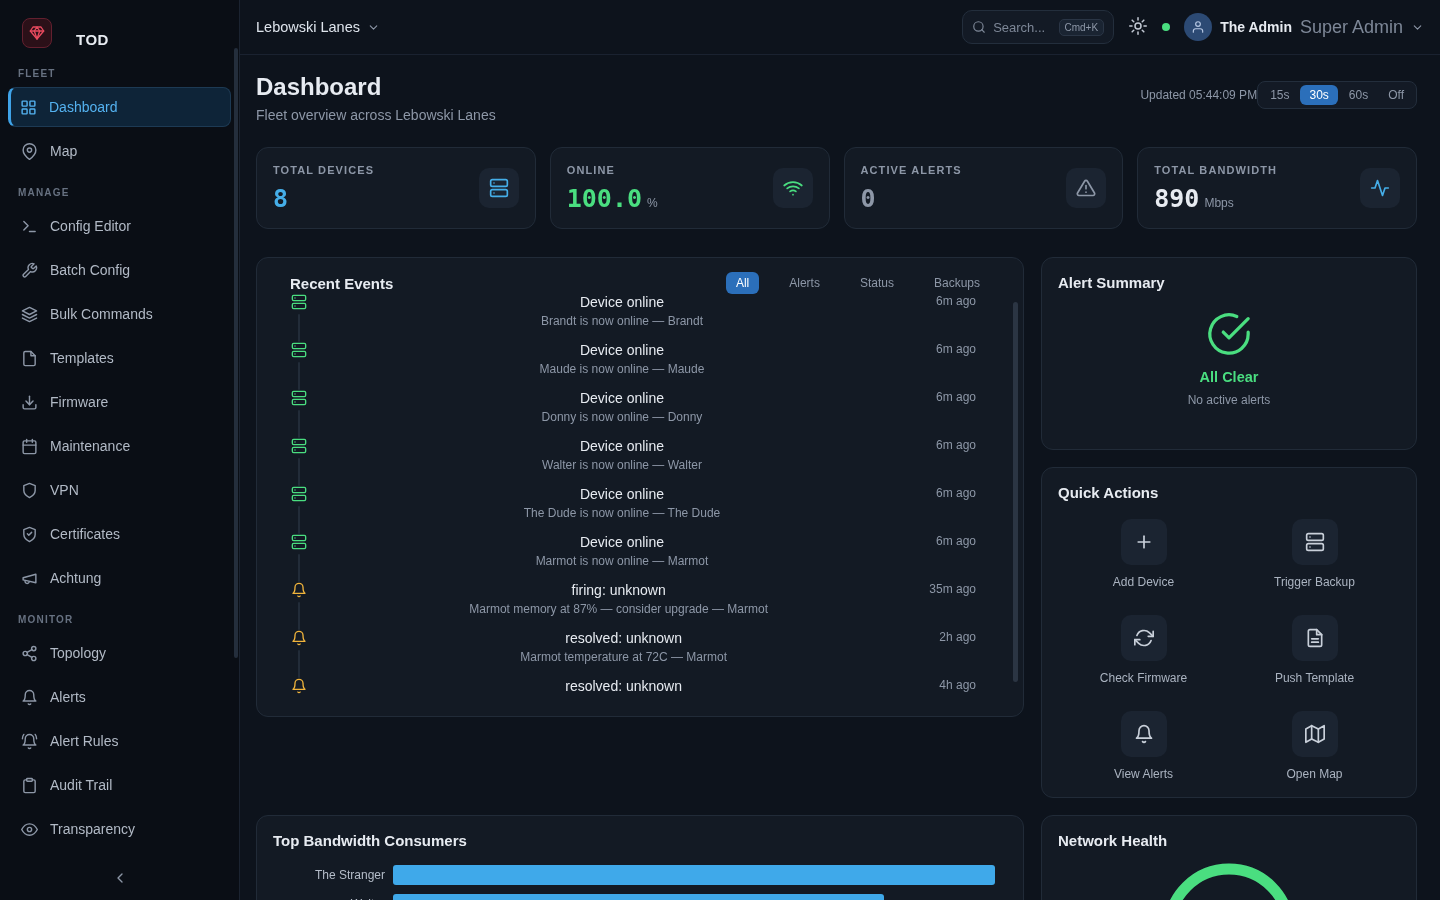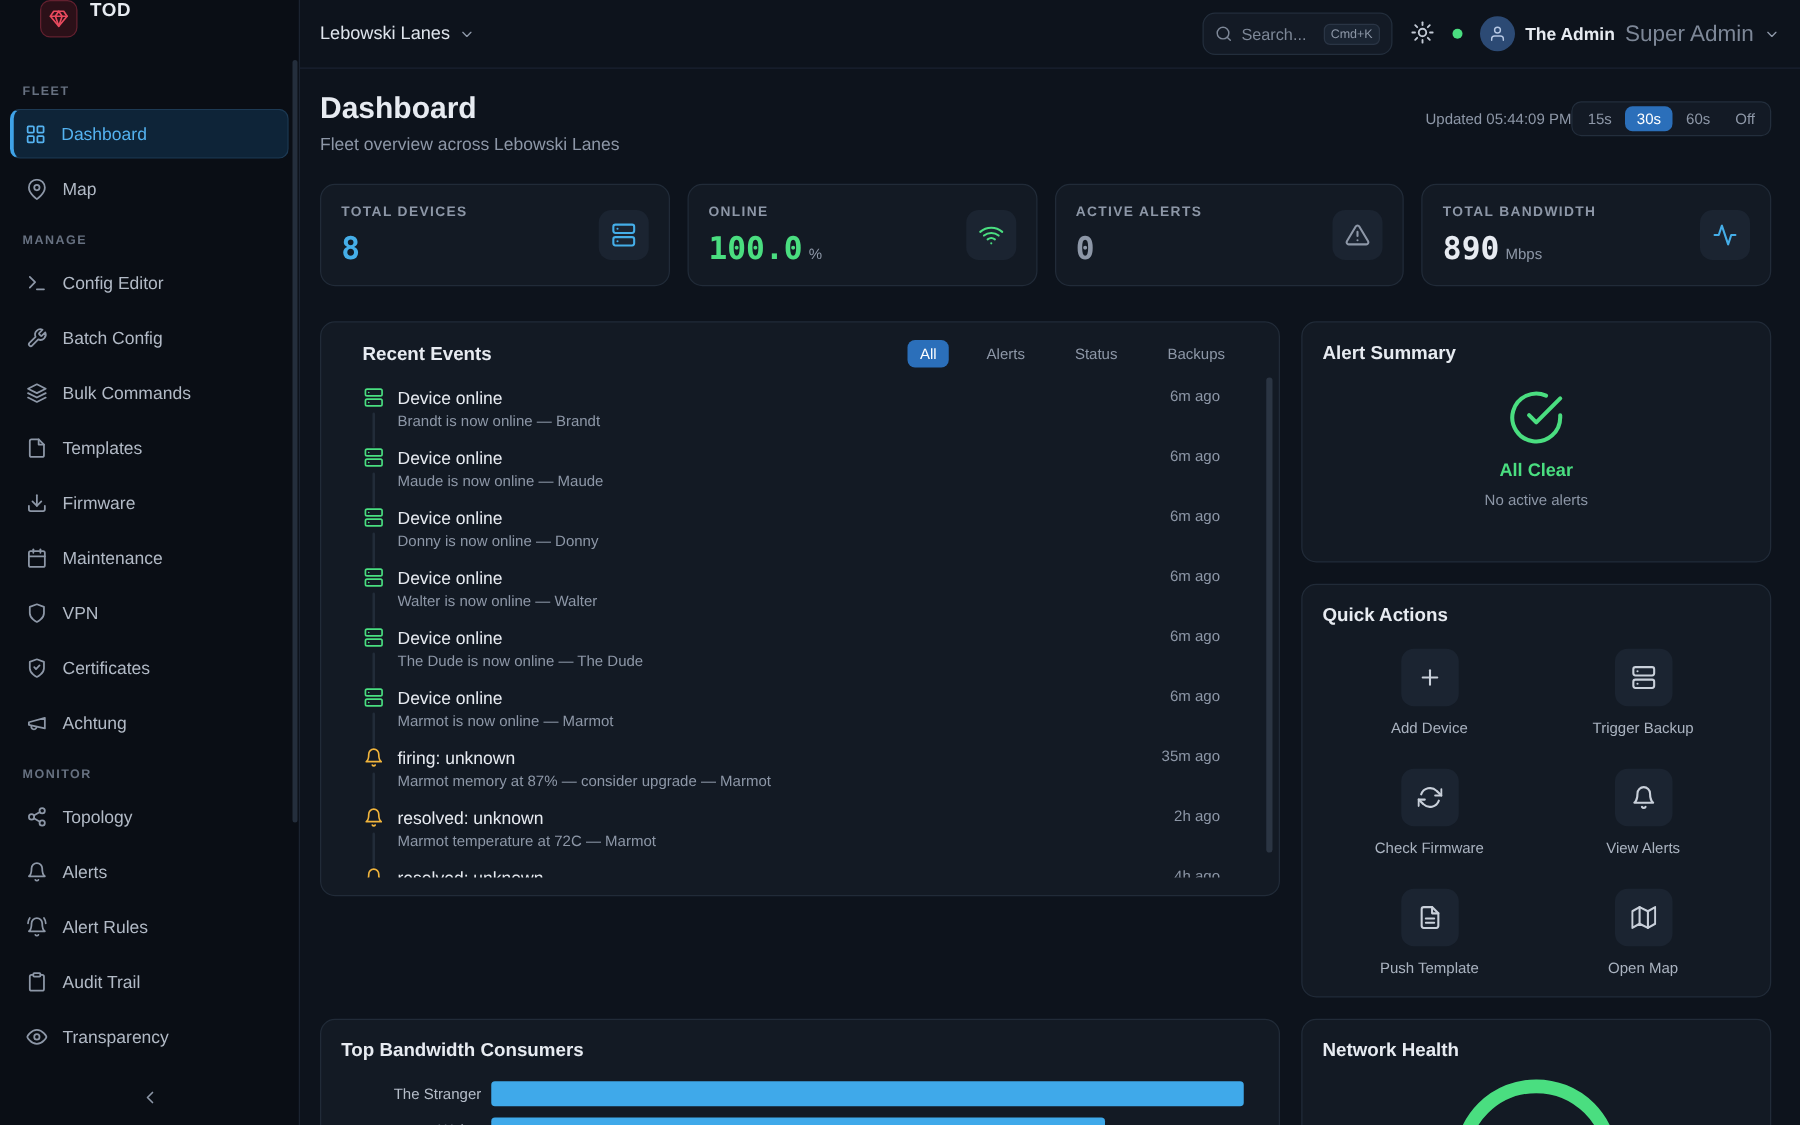--- a/index.html
+++ b/index.html
@@ -12,21 +12,21 @@
 
   .icon { display:inline-flex; }
   .icon svg, .event-icon svg, .check-icon svg, .logo-box svg, .avatar svg {
     width:100%; height:100%; fill:none; stroke:currentColor; stroke-width:2;
     stroke-linecap:round; stroke-linejoin:round; display:block;
   }
 
   
   .sidebar { width:240px; min-width:240px; background:#0a0e15; border-right:1px solid #1b2330;
              display:flex; flex-direction:column; position:relative; }
-  .logo-row { height:48px; display:flex; align-items:flex-start; gap:10px; padding:0 32px; flex:none; }
+  .logo-row { height:48px; display:flex; align-items:flex-end; gap:24px; padding:0 22px; flex:none; }
   .logo-box { width:30px; height:30px; border-radius:8px; background:#2b1018; border:1px solid #63202f;
               color:#e84a5e; display:flex; align-items:center; justify-content:center; }
   .logo-box svg { width:16px; height:16px; }
   .logo-text { font-weight:700; font-size:15px; letter-spacing:.5px; }
   .nav { flex:1; padding:4px 8px 0; overflow:hidden; }
   .nav-label { font-size:10px; letter-spacing:.12em; color:#677181; font-weight:700; margin:16px 10px 8px; }
   .nav-item { height:40px; margin-bottom:4px; display:flex; align-items:center; gap:12px; padding:0 12px;
               border-radius:8px; color:#b2bac6; cursor:pointer; border:1px solid transparent; }
   .nav-item .icon { width:17px; height:17px; color:#8d97a7; flex:none; }
   .nav-item.active { background:#0e2438; border-color:#1d3a54; border-left:3px solid #3fa3e8;
@@ -92,21 +92,21 @@
   .right-col { display:flex; flex-direction:column; gap:17px; }
 
   .events-card { height:460px; padding:14px 33px; position:relative; overflow:hidden;
                  display:flex; flex-direction:column; }
   .card-title { font-size:15px; font-weight:700; }
   .events-head { display:flex; align-items:center; justify-content:space-between; }
   .tabs { display:flex; gap:20px; align-items:center; }
   .tab { border:none; background:transparent; color:#8d97a7; font-size:12px; padding:4px 10px;
          border-radius:6px; cursor:pointer; font-family:inherit; }
   .tab.active { background:#2b6fba; color:#fff; }
-  .event-list { margin-top:16px; flex:1; overflow:hidden; padding-right:14px; }
+  .event-list { margin-top:0; flex:1; overflow:hidden; padding-right:14px;text-align:center; }
   .event-row { display:flex; gap:10px; height:48px; }
   .event-rail { width:18px; flex:none; display:flex; flex-direction:column; align-items:center; }
   .event-icon { width:16px; height:16px; flex:none; }
   .event-line { width:2px; flex:1; background:#222c39; margin-top:4px; border-radius:1px; }
   .event-body { flex:1; min-width:0; }
   .event-title { font-size:14px; color:#e7ebf1; }
   .event-detail { font-size:12px; color:#8d97a7; margin-top:4px; white-space:nowrap; overflow:hidden; }
   .event-time { font-size:12px; color:#8d97a7; white-space:nowrap; }
   .list-scrollbar { position:absolute; right:5px; top:44px; width:5px; height:380px;
                     background:#2b3543; border-radius:3px; }
@@ -693,39 +693,39 @@
                         <path d="M20.49 15a9 9 0 0 1-14.85 3.36L1 14"></path>
                       </svg>
                     </span>
                   </div>
     <div class="action-label">Check Firmware</div>
   </div>
                 <div class="action">
     <div class="action-icon-box">
                     <span class="icon ">
                       <svg viewBox="0 0 24 24">
-                        <path d="M18 8A6 6 0 0 0 6 8c0 7-3 9-3 9h18s-3-2-3-9"></path>
-                        <path d="M13.73 21a2 2 0 0 1-3.46 0"></path>
-                      </svg>
-                    </span>
-                  </div>
-    <div class="action-label">View Alerts</div>
-  </div>
-                <div class="action">
-    <div class="action-icon-box">
-                    <span class="icon ">
-                      <svg viewBox="0 0 24 24">
                         <path d="M14 2H6a2 2 0 0 0-2 2v16a2 2 0 0 0 2 2h12a2 2 0 0 0 2-2V8z"></path>
                         <polyline points="14 2 14 8 20 8"></polyline>
                         <line x1="16" y1="13" x2="8" y2="13"></line>
                         <line x1="16" y1="17" x2="8" y2="17"></line>
                       </svg>
                     </span>
                   </div>
     <div class="action-label">Push Template</div>
+  </div>
+                <div class="action">
+    <div class="action-icon-box">
+                    <span class="icon ">
+                      <svg viewBox="0 0 24 24">
+                        <path d="M18 8A6 6 0 0 0 6 8c0 7-3 9-3 9h18s-3-2-3-9"></path>
+                        <path d="M13.73 21a2 2 0 0 1-3.46 0"></path>
+                      </svg>
+                    </span>
+                  </div>
+    <div class="action-label">View Alerts</div>
   </div>
                 <div class="action">
     <div class="action-icon-box">
                     <span class="icon ">
                       <svg viewBox="0 0 24 24">
                         <polygon points="1 6 1 22 8 18 16 22 23 18 23 2 16 6 8 2 1 6"></polygon>
                         <line x1="8" y1="2" x2="8" y2="18"></line>
                         <line x1="16" y1="6" x2="16" y2="22"></line>
                       </svg>
                     </span>

